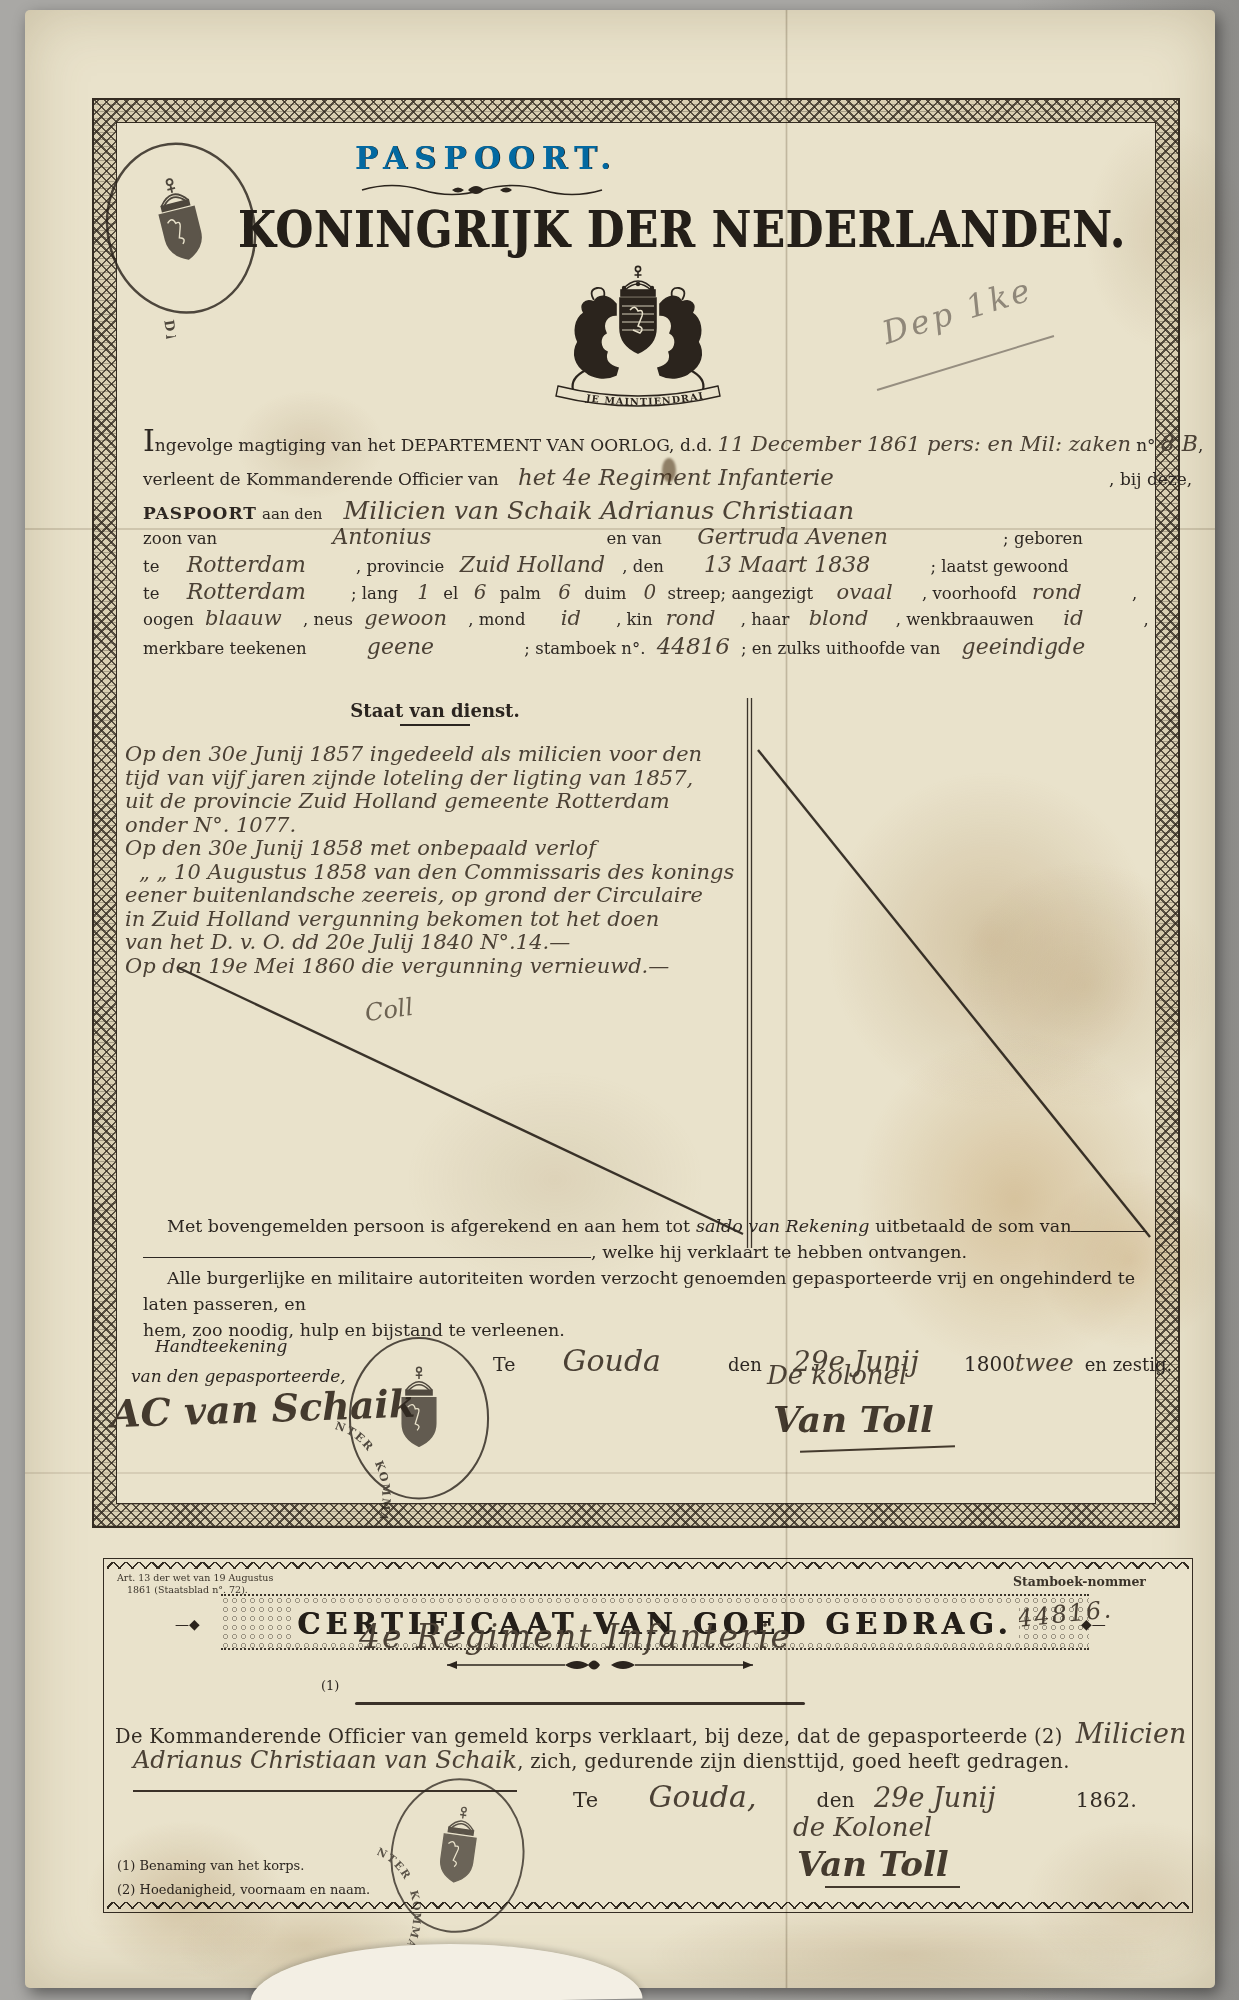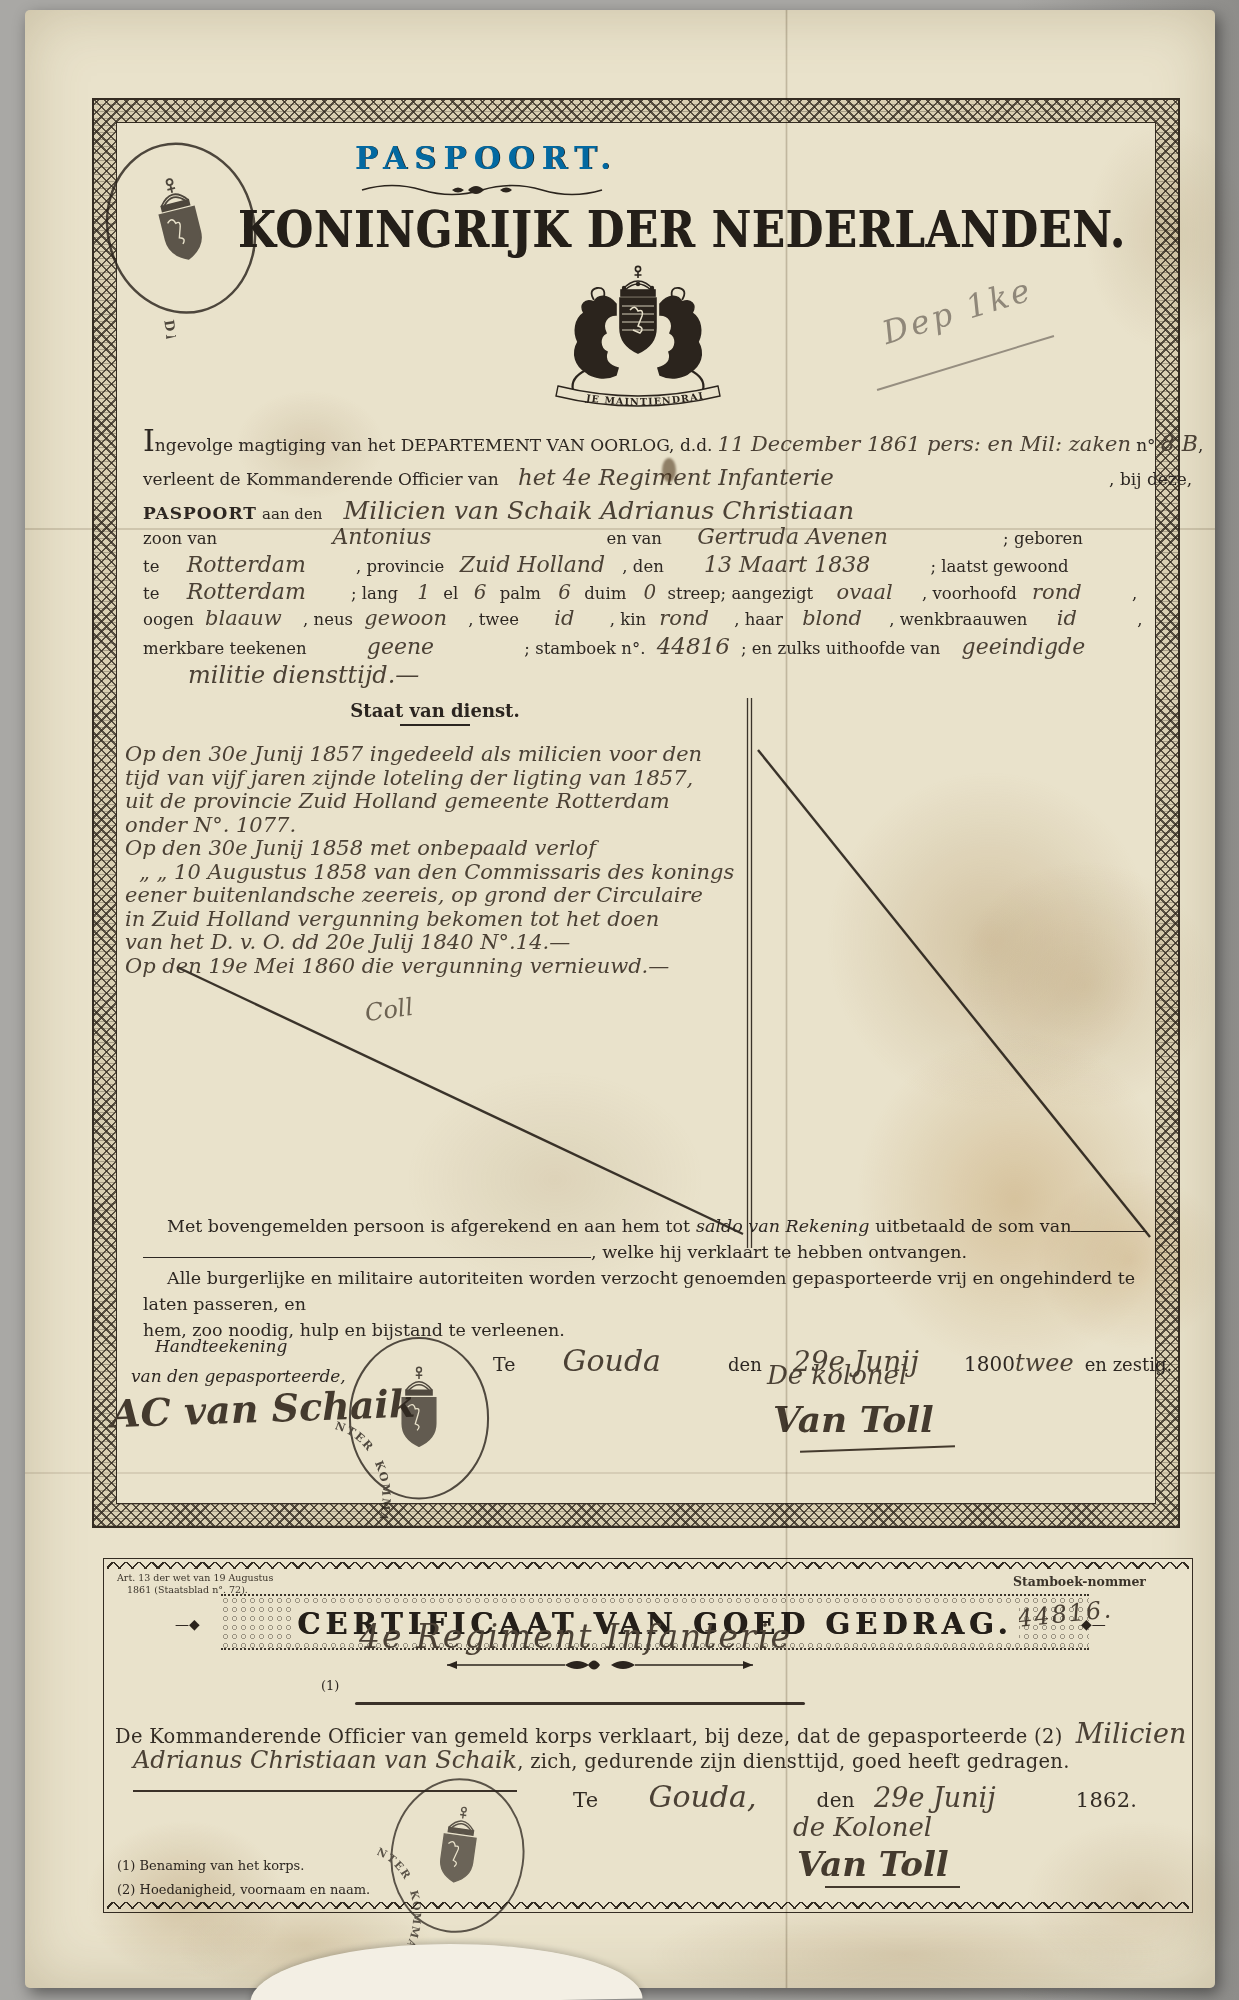--- a/index.html
+++ b/index.html
@@ -200,40 +200,37 @@
       <span class="hand" style="font-size:21px;margin-left:18px;">ovaal</span>
       <span class="print" style="margin-left:24px;">, voorhoofd</span>
       <span class="hand" style="font-size:21px;margin-left:10px;">rond</span>
       <span class="print" style="margin-left:45px;">,</span>
     </div>
     <div style="height:27px;white-space:nowrap;">
       <span class="print">oogen</span>
       <span class="hand" style="font-size:21px;margin-left:6px;">blaauw</span>
       <span class="print" style="margin-left:16px;">, neus</span>
       <span class="hand" style="font-size:21px;margin-left:6px;">gewoon</span>
-      <span class="print" style="margin-left:16px;">, twee</span>
+      <span class="print" style="margin-left:16px;">, mond</span>
       <span class="hand" style="font-size:21px;margin-left:30px;">id</span>
       <span class="print" style="margin-left:30px;">, kin</span>
       <span class="hand" style="font-size:21px;margin-left:8px;">rond</span>
       <span class="print" style="margin-left:20px;">, haar</span>
       <span class="hand" style="font-size:21px;margin-left:14px;">blond</span>
       <span class="print" style="margin-left:22px;">, wenkbraauwen</span>
       <span class="hand" style="font-size:21px;margin-left:24px;">id</span>
       <span class="print" style="margin-left:55px;">,</span>
     </div>
     <div style="height:28px;white-space:nowrap;">
       <span class="print">merkbare teekenen</span>
       <span class="hand" style="font-size:22px;margin-left:55px;">geene</span>
       <span class="print" style="margin-left:85px;">; stamboek n°.</span>
       <span class="hand" style="font-size:23px;margin-left:6px;">44816</span>
       <span class="print" style="margin-left:6px;">; en zulks uithoofde van</span>
       <span class="hand" style="font-size:22px;margin-left:16px;">geeindigde</span>
-    </div>
-    <div style="height:30px;white-space:nowrap;">
-      <span class="hand" style="font-size:24px;margin-left:45px;">militie diensttijd.—</span>
     </div>
   </div>
 
   <div class="abs col-head" style="left:300px;top:690px;width:220px;">
     <span>Staat van dienst.</span>
     <div class="rule-center" style="width:70px;"></div>
   </div>
 
   <div class="abs" style="left:100px;top:733px;width:625px;">
     <div class="hand" style="font-size:21px;line-height:23.5px;">Op den 30e Junij 1857 ingedeeld als milicien voor den</div>

